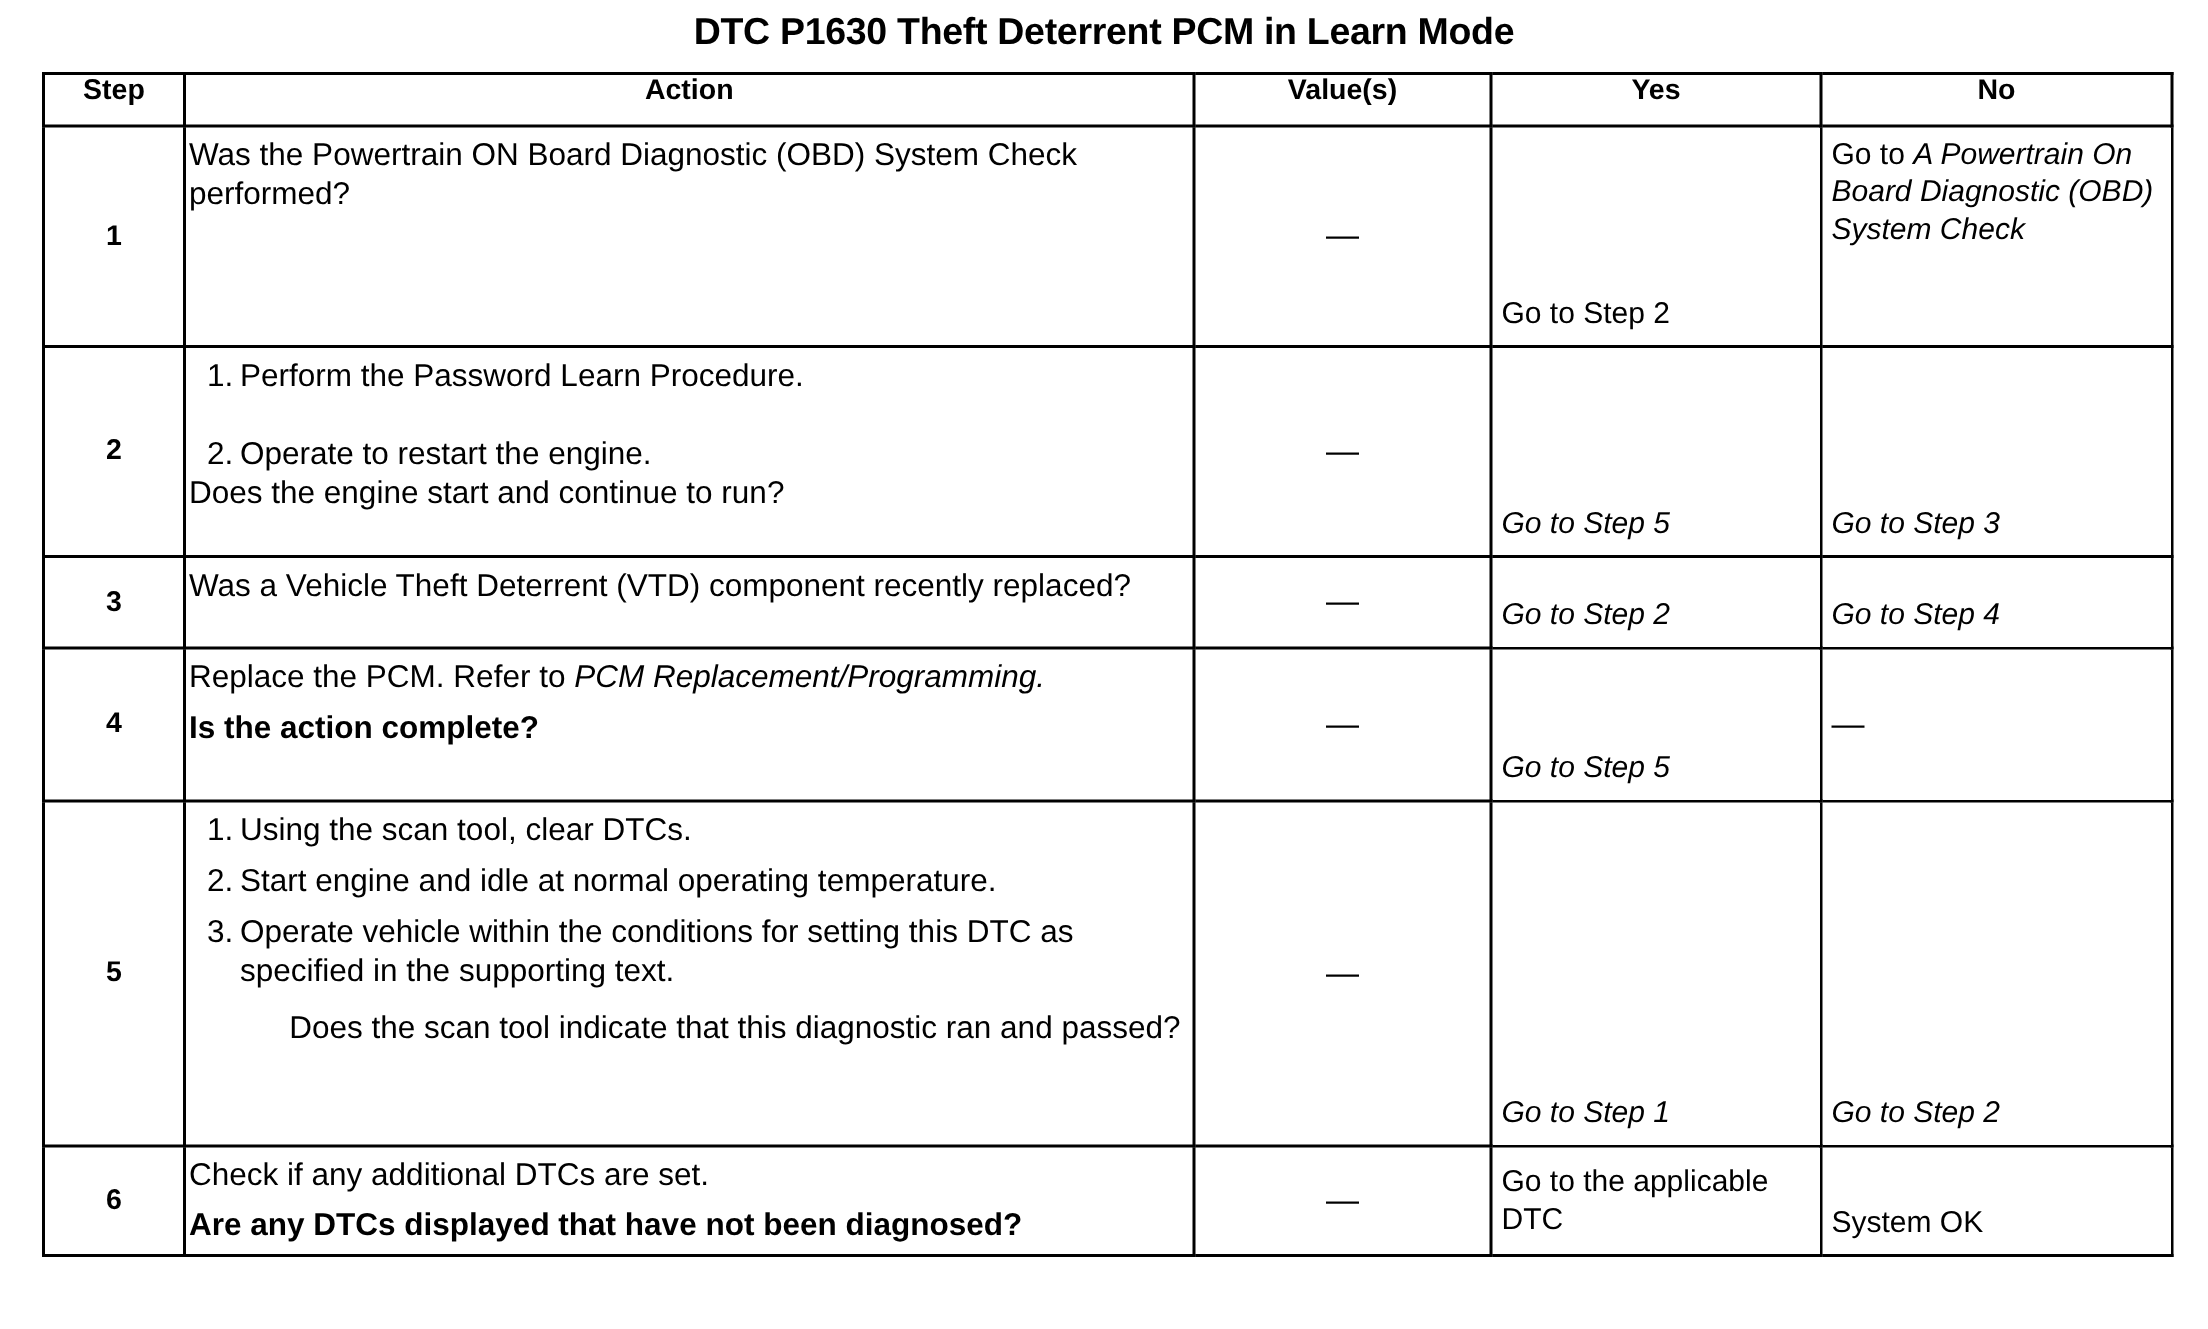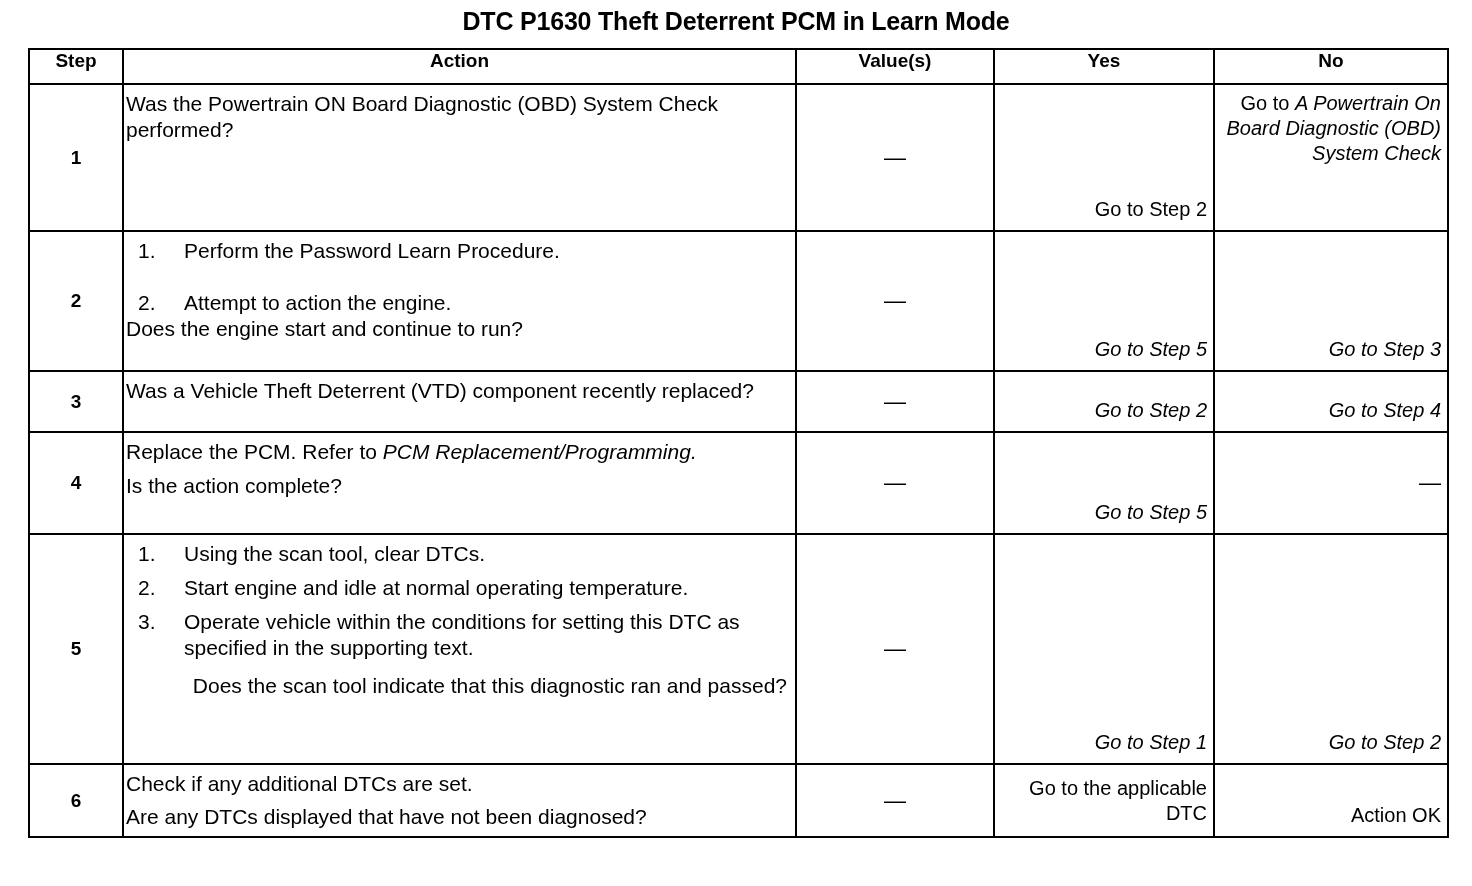--- a/index.html
+++ b/index.html
@@ -93,21 +93,21 @@
   }
 
   td.action-cell {
     font-size: 21px;
     line-height: 26px;
     vertical-align: top;
   }
 
   td.branch-cell {
     font-size: 20px;
-    text-align: right;
+    text-align: left;
     line-height: 25px;
     position: relative;
   }
   td.branch-cell .branch-inner {
     display: block;
     width: 100%;
     box-sizing: border-box;
     padding: 0 6px;
   }
   td.branch-cell.align-bottom {
@@ -127,40 +127,40 @@
   }
 
   .ital { font-style: italic; }
 
   
   .q-line {
     display: block;
   }
   .q-line + .q-line {
     margin-top: 4px;
+    font-weight: bold;
   }
   .num-list {
     margin: 0;
     padding: 0;
     list-style: none;
   }
   .num-list li {
     display: flex;
     align-items: flex-start;
     margin: 0;
   }
   .num-list li .num {
     flex: 0 0 auto;
     width: 34px;
     padding-left: 12px;
     box-sizing: border-box;
   }
   .num-list li .txt {
     flex: 1 1 auto;
-    margin-left: 24px;
   }
 
   .spacer-18 { height: 26px; }
   .spacer-6  { height: 8px; }
 </style>
 </head>
 <body>
 
 <div class="page">
 
@@ -208,21 +208,21 @@
         <td class="action-cell">
           <div class="cell-pad">
             <ul class="num-list">
               <li>
                 <span class="num">1.</span>
                 <span class="txt">Perform the Password Learn Procedure.</span>
               </li>
               <li class="spacer-18"></li>
               <li>
                 <span class="num">2.</span>
-                <span class="txt">Attempt to action the engine.</span>
+                <span class="txt">Operate to restart the engine.</span>
               </li>
             </ul>
             <span class="q-line">Does the engine start and continue to run?</span>
           </div>
         </td>
         <td class="value-cell">
           <span class="emdash">—</span>
         </td>
         <td class="branch-cell align-bottom">
           <span class="branch-inner ital">Go to Step 5</span>
@@ -311,20 +311,20 @@
             <span class="q-line" style="margin-top:7px;">Are any DTCs displayed that have not been diagnosed?</span>
           </div>
         </td>
         <td class="value-cell">
           <span class="emdash">—</span>
         </td>
         <td class="branch-cell align-middle">
           <span class="branch-inner">Go to the applicable DTC</span>
         </td>
         <td class="branch-cell align-bottom">
-          <span class="branch-inner">Action OK</span>
+          <span class="branch-inner">System OK</span>
         </td>
       </tr>
 
     </tbody>
   </table>
 
 </div>
 
 </body></html>

